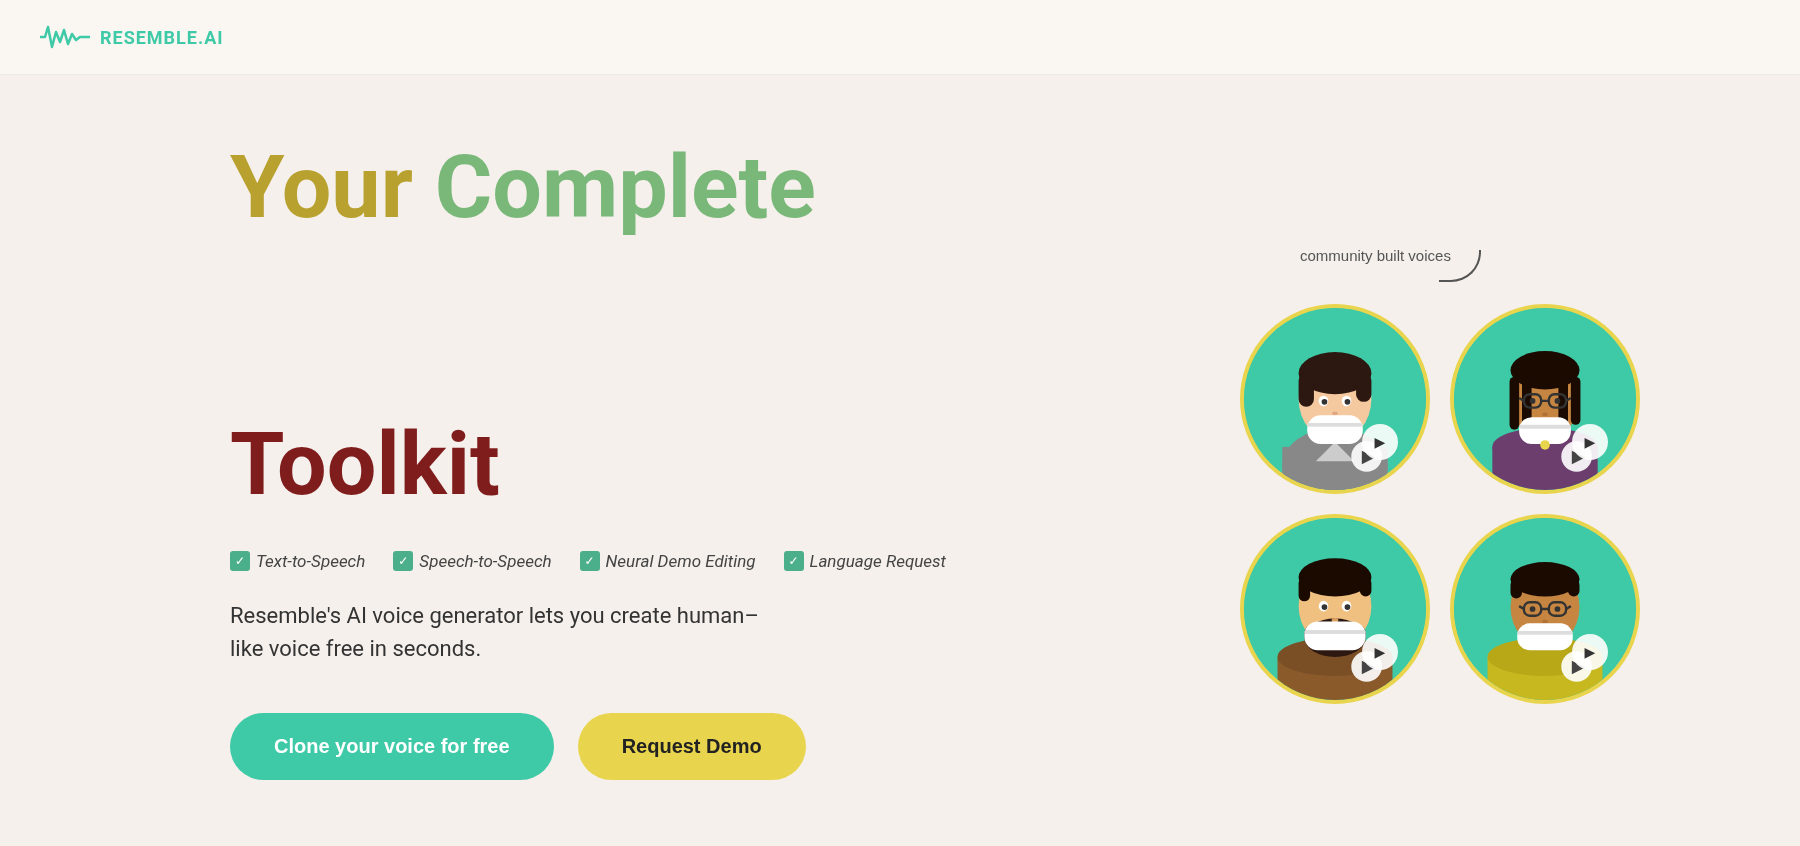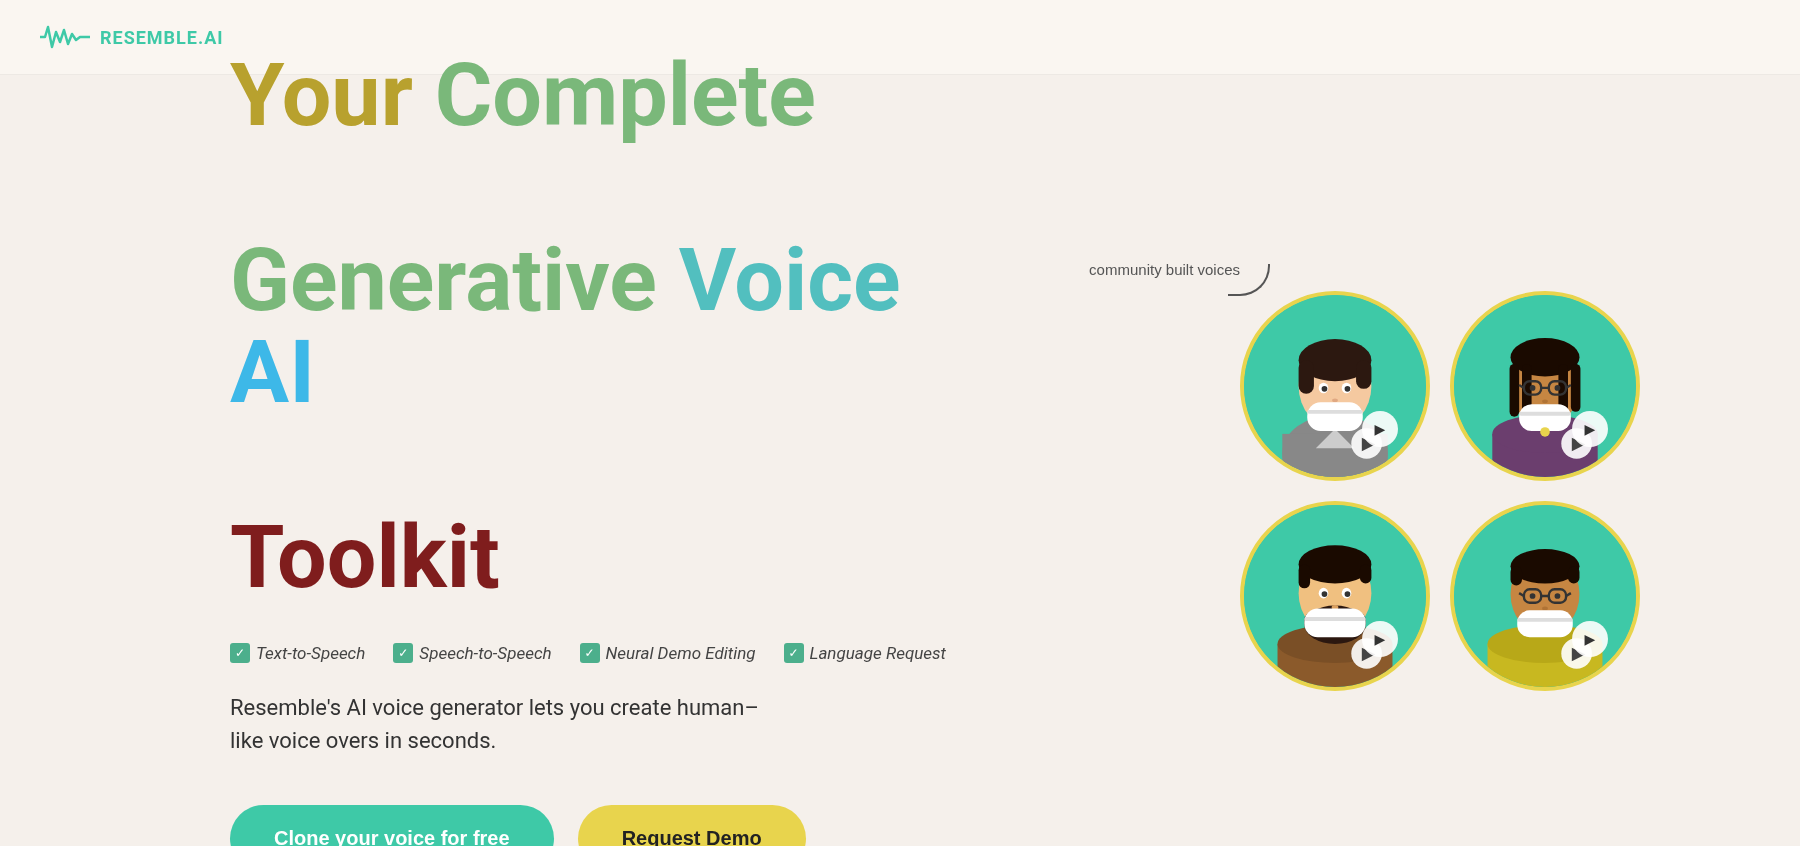--- a/index.html
+++ b/index.html
@@ -154,21 +154,21 @@
       border-radius: 50px;
       font-size: 20px;
       font-weight: 600;
       cursor: pointer;
     }
 
     
     .avatar-section {
       position: relative;
       display: flex;
-      flex-direction: row;
+      flex-direction: column;
       align-items: flex-start;
       padding-top: 30px;
       flex-shrink: 0;
     }
 
     .community-label {
       font-size: 15px;
       color: #555;
       font-family: 'Comic Sans MS', cursive, sans-serif;
       margin-bottom: 10px;
@@ -255,27 +255,20 @@
 <section class="hero">
   <div class="hero-content">
 
     <h1 class="hero-title">
       <span class="title-line1">
         <span class="title-word-your">Your</span>
         <span> </span>
         <span class="title-word-complete">Complete</span>
       </span>
       <br>
-      <span class="title-line2">
-        <span class="title-word-generative">Generative</span>
-        <span> </span>
-        <span class="title-word-voice">Voice</span>
-        <span> </span>
-        <span class="title-word-ai">AI</span>
-      </span>
       <br>
       <span class="title-line3">
         <span class="title-word-toolkit">Toolkit</span>
       </span>
     </h1>
 
     <div class="features-list">
       <span class="feature-item">
         <span class="check-icon">✓</span>
         <span>Text-to-Speech</span>
@@ -287,21 +280,21 @@
       <span class="feature-item">
         <span class="check-icon">✓</span>
         <span>Neural Demo Editing</span>
       </span>
       <span class="feature-item">
         <span class="check-icon">✓</span>
         <span>Language Request</span>
       </span>
     </div>
 
-    <p class="hero-description">Resemble's AI voice generator lets you create human–like voice overs in seconds.</p>
+    <p class="hero-description">Resemble's AI voice generator lets you create human–like voice free in seconds.</p>
 
     <div class="hero-buttons">
       <button class="btn-clone">Clone your voice for free</button>
       <button class="btn-demo">Request Demo</button>
     </div>
   </div>
 
   <div class="avatar-section">
     <div class="community-label">community built voices</div>
     <div class="avatar-grid">

